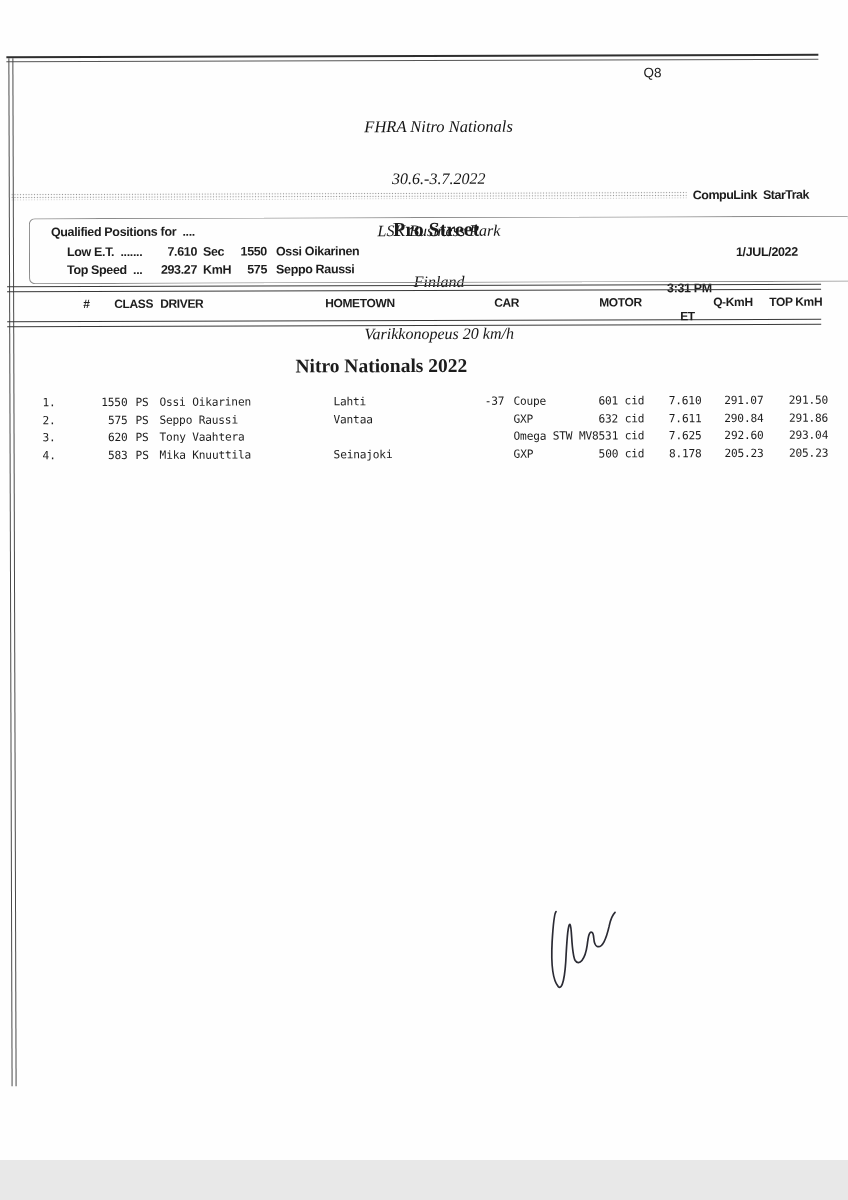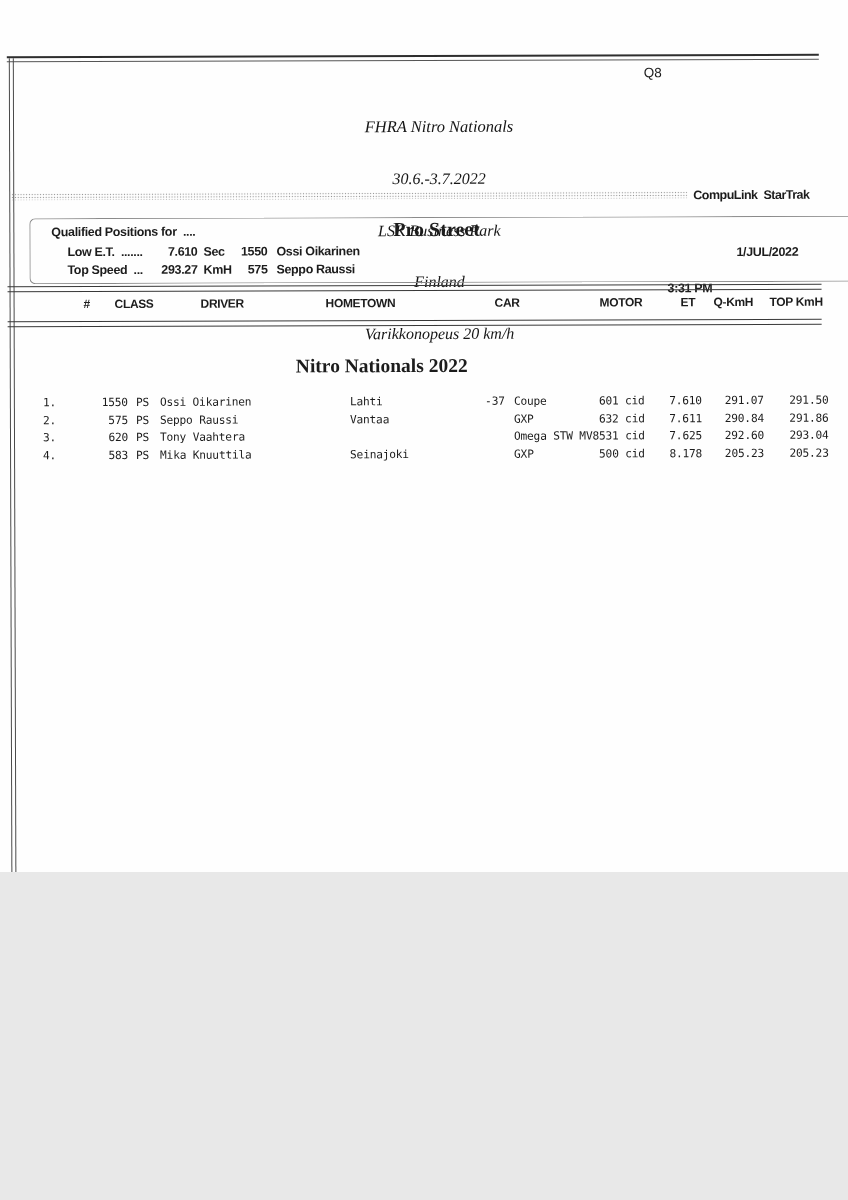--- a/index.html
+++ b/index.html
@@ -1,17 +1,17 @@
 <!DOCTYPE html>
 <html><head>
 <meta charset="utf-8">
 <style>
   html,body{margin:0;padding:0;background:#e8e8e8;}
   #page{
-    position:relative;width:848px;height:872px;background:#fefefe;
+    position:relative;width:848px;height:1160px;background:#fefefe;
     overflow:hidden;color:#1c1c1c;
     font-family:"Liberation Sans",sans-serif;
   }
   #tilt{position:absolute;inset:0;transform:rotate(-0.18deg);transform-origin:50% 50%;}
   .abs{position:absolute;white-space:pre;}
   
   .cond{font-family:"Liberation Sans",sans-serif;font-weight:bold;letter-spacing:-0.35px;}
   .condlite{font-family:"Liberation Sans",sans-serif;font-weight:bold;letter-spacing:-0.5px;}
   .serifb{font-family:"Liberation Serif",serif;font-weight:bold;}
   .serifi{font-family:"Liberation Serif",serif;font-style:italic;}
@@ -34,21 +34,21 @@
   
   .evh{left:290px;top:84px;width:300px;text-align:center;
     font-size:16px;line-height:17.2px;color:#161616;}
   
   .trow{left:0;width:848px;height:17.6px;}
   .trow span{position:absolute;top:0;}
   .c-rank{left:43px;}
   .c-num{left:66px;width:62px;text-align:right;}
   .c-class{left:136px;}
   .c-driver{left:160px;}
-  .c-home{left:350px;}
+  .c-home{left:334px;}
   .c-carpre{left:480px;width:30px;text-align:center;}
   .c-car{left:514px;text-align:right;}
   .c-motor{left:599px;}
   .c-et{left:656px;width:46px;text-align:right;}
   .c-qk{left:712px;width:52px;text-align:right;}
   .c-tk{left:783px;width:52px;text-align:center;}
   .hmark{font-size:12px;}
   svg.sig{position:absolute;left:534px;top:892px;}
 </style>
 </head>
@@ -95,25 +95,25 @@
 
     <span class="abs cond" style="left:668px;top:246px;font-size:12.5px;margin-top:36px;">3:31 PM</span>
     <span class="abs cond" style="left:737px;top:246px;font-size:12.5px;">1/JUL/2022</span>
 
     <div class="abs dbl" style="left:8px;top:285px;width:814px;"></div>
     <div class="abs dbl" style="left:8px;top:320px;width:814px;"></div>
 
     <div>
       <span class="abs cond hmark" style="left:84px;top:296px;">#</span>
       <span class="abs cond hmark" style="left:115px;top:296px;">CLASS</span>
-      <span class="abs cond hmark" style="left:161px;top:296px;margin-left:40px;">DRIVER</span>
+      <span class="abs cond hmark" style="left:161px;top:296px;">DRIVER</span>
       <span class="abs cond hmark" style="left:326px;top:296px;">HOMETOWN</span>
       <span class="abs cond hmark" style="left:495px;top:296px;">CAR</span>
       <span class="abs cond hmark" style="left:600px;top:296px;">MOTOR</span>
-      <span class="abs cond hmark" style="left:681px;top:296px;">ET</span>
+      <span class="abs cond hmark" style="left:681px;top:310px;">ET</span>
       <span class="abs cond hmark" style="left:714px;top:296px;">Q-KmH</span>
       <span class="abs cond hmark" style="left:770px;top:296px;">TOP KmH</span>
     </div>
 
     <div class="abs serifb" style="left:0;top:355px;width:764px;text-align:center;font-size:19.5px;">Nitro Nationals 2022</div>
 
     <div class="abs trow mono" style="top:395px;">
       <span class="c-rank">1.</span>
       <span class="c-num">1550</span>
       <span class="c-class">PS</span>

